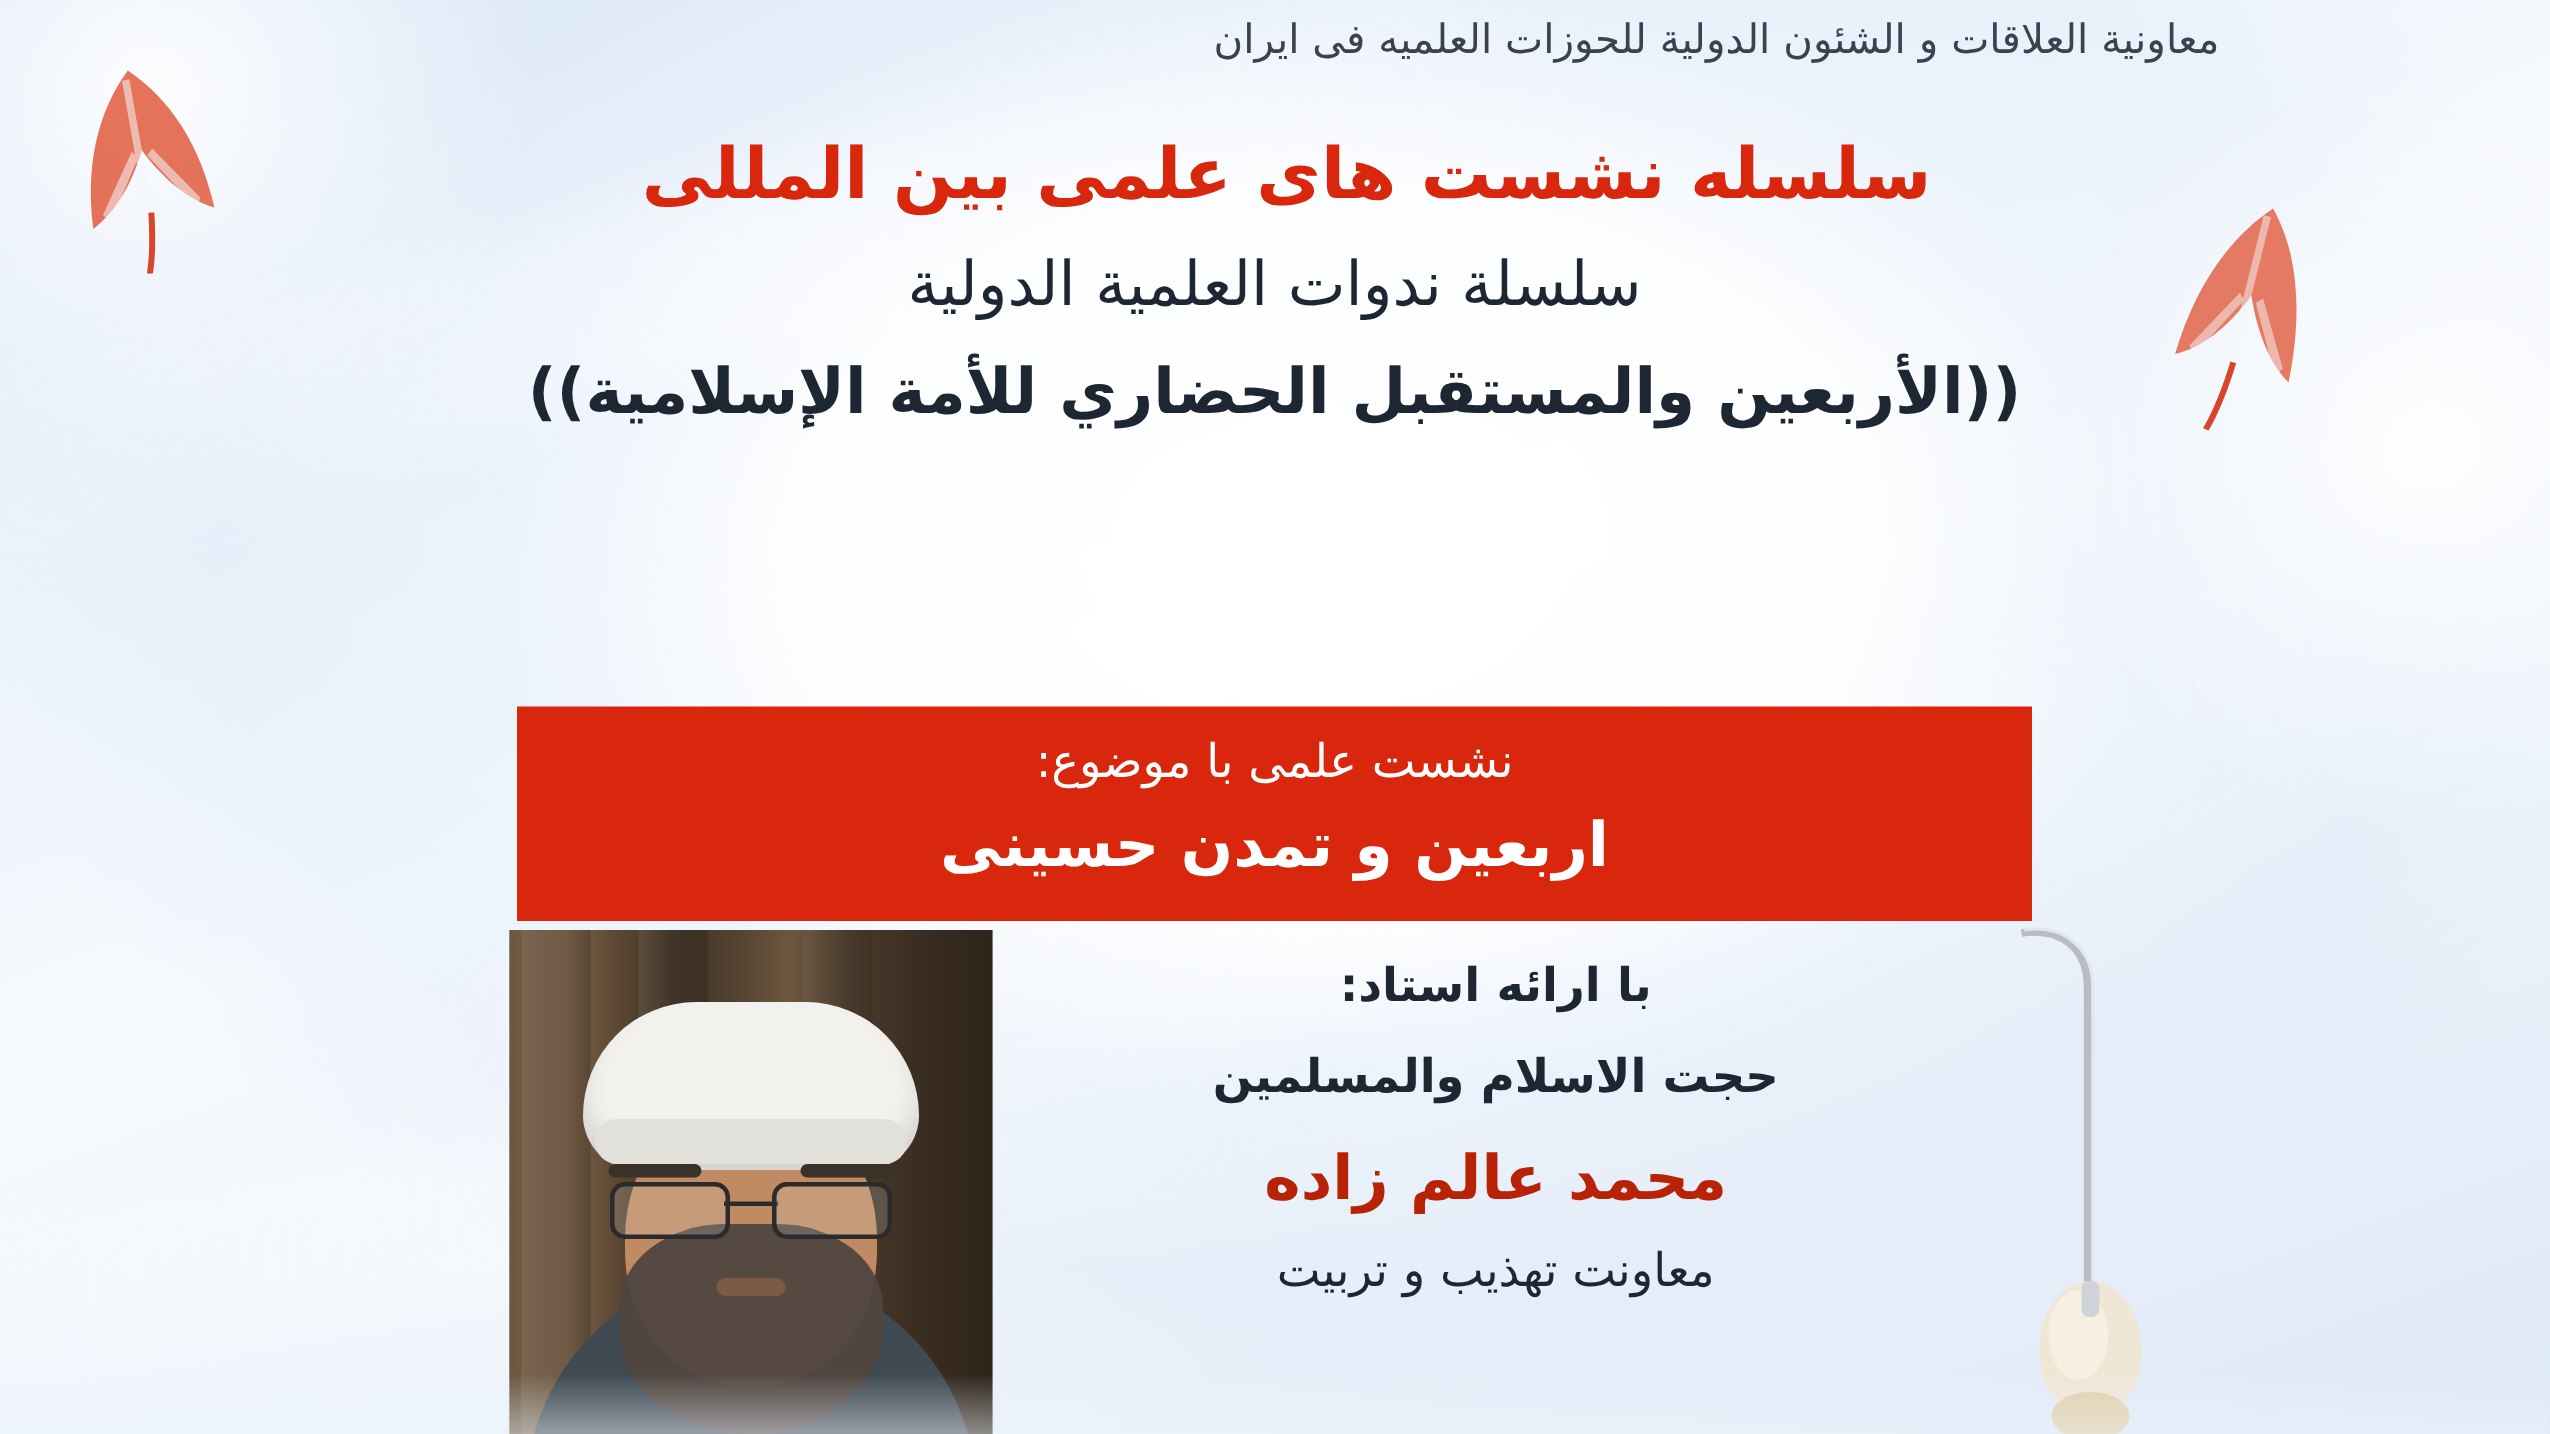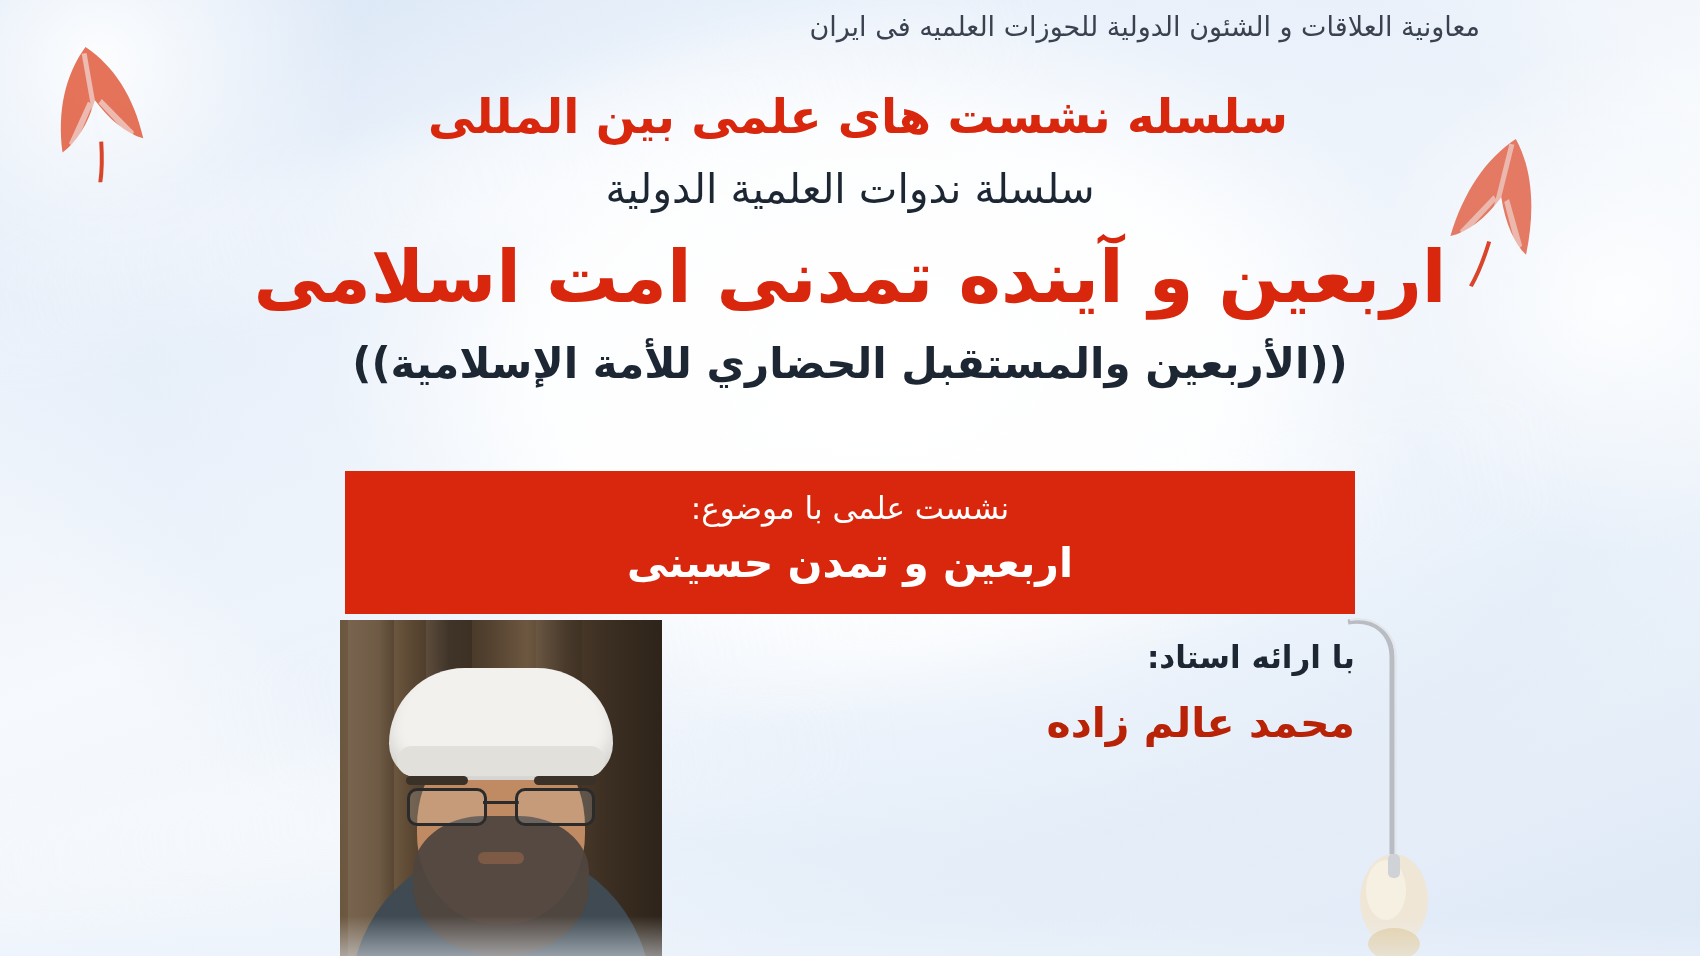--- a/index.html
+++ b/index.html
@@ -130,20 +130,21 @@
     letter-spacing: -1px;
     text-align: center;
   }
 
   
   .speaker-block {
     position: absolute;
     top: 636px;
     left: 640px;
     right: 345px;
+    text-align: center;
     direction: rtl;
   }
   .presented-by {
     font-size: 31px;
     color: #1d2733;
     font-weight: 600;
     line-height: 1.4;
   }
   .speaker-title {
     font-size: 31px;
@@ -355,32 +356,33 @@
       </g>
       <path d="M57 112 C56 132, 54 146, 50 160" stroke="#d8452a" stroke-width="4" fill="none"></path>
     </svg>
   </div>
 
   <div class="org-line">معاونية العلاقات و الشئون الدولية للحوزات العلميه فى ايران</div>
 
   <div class="titles">
     <div class="series-fa">سلسله نشست های علمی بین المللی</div>
     <div class="series-ar">سلسلة ندوات العلمية الدولية</div>
-    <div class="main-fa">اربعین و آینده تمدنی امت اسلامی</div>
     <div class="main-ar">((الأربعين والمستقبل الحضاري للأمة الإسلامية))</div>
   </div>
 
   <div class="red-band">
     <div class="band-label">نشست علمی با موضوع:</div>
     <div class="band-topic">اربعین و تمدن حسینی</div>
   </div>
 
   <div class="speaker-block">
     <div class="presented-by">با ارائه استاد:</div>
+    <div class="speaker-title">حجت الاسلام والمسلمين</div>
     <div class="speaker-name">محمد عالم زاده</div>
+    <div class="speaker-role">معاونت تهذيب و تربيت</div>
   </div>
 
   <div class="portrait">
     <div class="bg-wall"></div>
     <div class="wall-panel p1"></div>
     <div class="wall-panel p2"></div>
     <div class="wall-panel p3"></div>
     <div class="shoulder"></div>
     <div class="neck"></div>
     <div class="face"></div>

